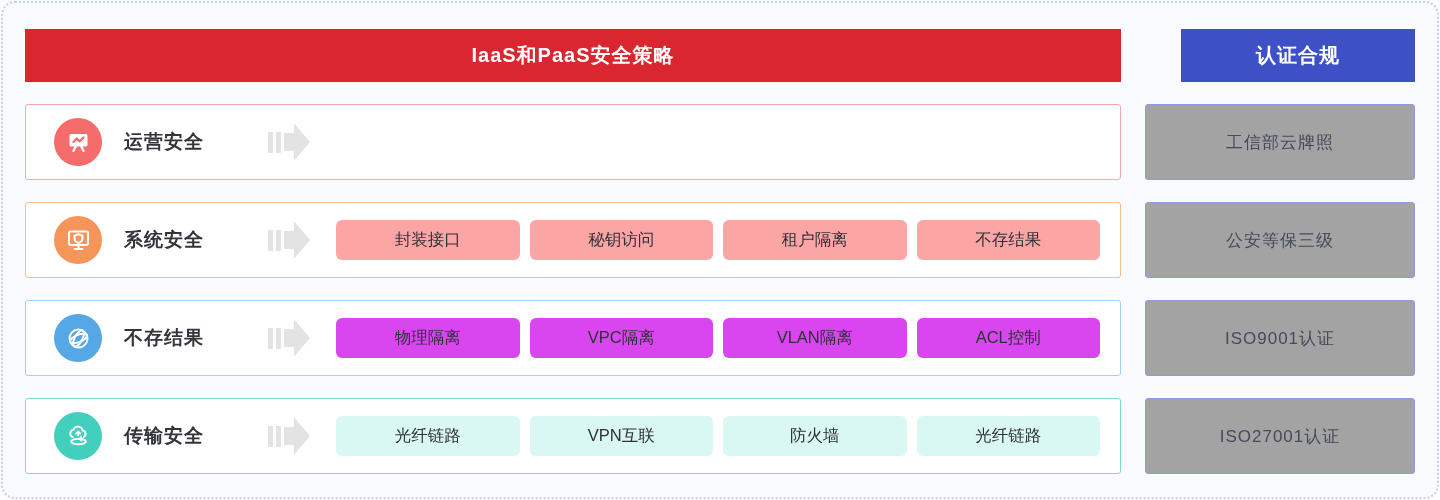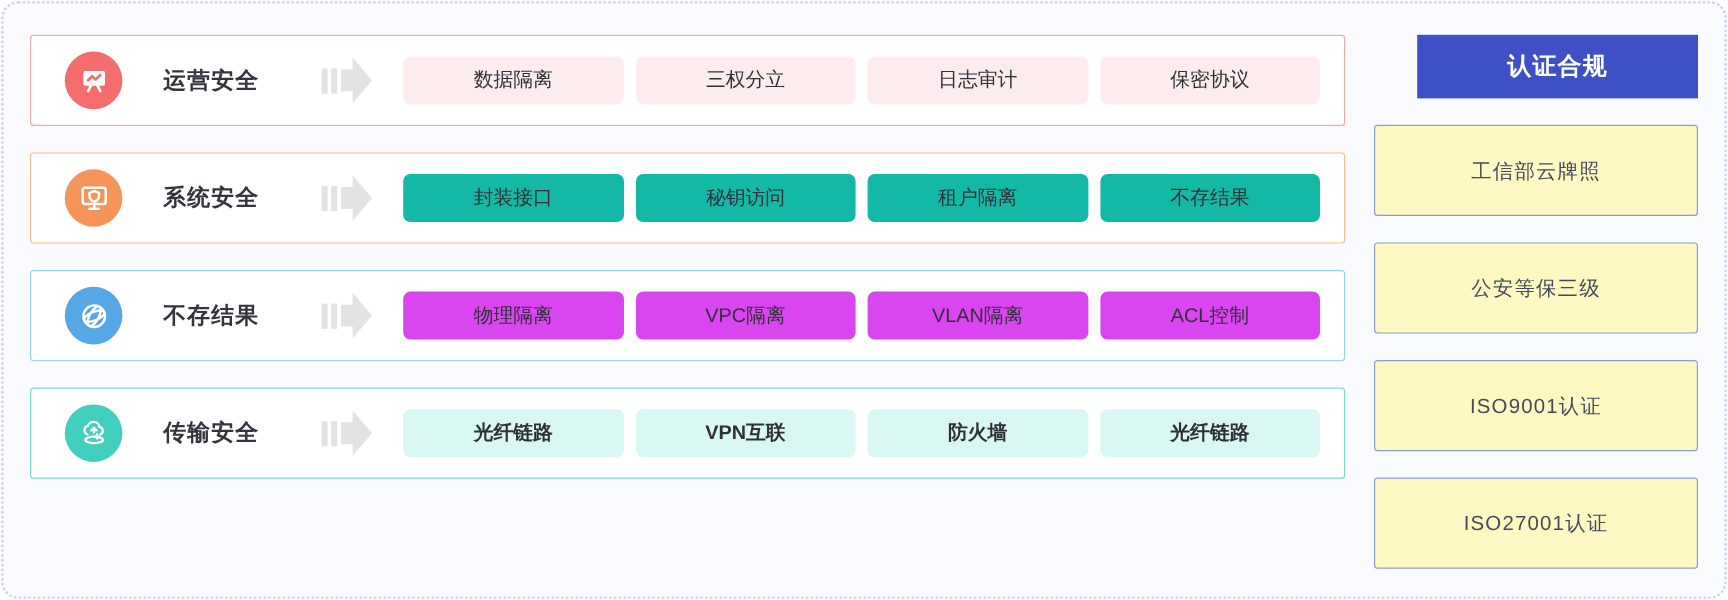--- a/index.html
+++ b/index.html
@@ -21,90 +21,87 @@
     height:53px;flex:0 0 53px;display:flex;align-items:center;justify-content:center;
     color:#ffffff;font-size:20px;font-weight:bold;letter-spacing:1px;
   }
   .banner.red{background:#d9262f;}
   .banner.blue{background:#3d50c5;margin-left:36px;}
   .row-card{
     height:76px;flex:0 0 76px;box-sizing:border-box;background:#ffffff;
     border:1px solid #ddd;border-radius:3px;
     display:flex;align-items:center;padding:0 20px 0 28px;
   }
-  .row-left{display:flex;align-items:center;gap:34px;width:206px;flex:0 0 206px;}
+  .row-left{display:flex;align-items:center;gap:22px;width:206px;flex:0 0 206px;}
   .icon-circle{
     width:48px;height:48px;border-radius:50%;
     display:flex;align-items:center;justify-content:center;flex:0 0 48px;
   }
   .icon-circle svg{width:27px;height:27px;display:block;}
   .row-label{font-size:19px;font-weight:bold;color:#33353c;letter-spacing:1px;white-space:nowrap;}
   .arrow{display:flex;align-items:center;gap:3px;margin:0 26px 0 8px;flex:0 0 auto;}
   .arrow .bar{width:5px;height:21px;background:#e3e3e4;}
   .arrow .head{
     width:26px;height:38px;background:#e3e3e4;
     clip-path:polygon(0 26%,38% 26%,38% 0,100% 50%,38% 100%,38% 74%,0 74%);
   }
   .pills{flex:1;display:flex;gap:10px;}
   .pill{
     flex:1;height:40px;border-radius:6px;
     display:flex;align-items:center;justify-content:center;
     font-size:16.5px;color:#2f3138;white-space:nowrap;
   }
   .cert-box{
-    height:76px;flex:0 0 76px;box-sizing:border-box;background:#fef9c3;
+    height:76px;flex:0 0 76px;box-sizing:border-box;background:#a3a3a3;
     border:1px solid #8b9ce0;border-radius:3px;
     display:flex;align-items:center;justify-content:center;
     font-size:17px;color:#454a5c;letter-spacing:1px;
   }
   
   .r0.row-card{border-color:#f2abab;}
   .r0 .icon-circle{background:#f56c6c;}
   .r0 .pill{background:#fdeced;}
   .r1.row-card{border-color:#f5c08d;}
   .r1 .icon-circle{background:#f6955a;}
-  .r1 .pill{background:#14b8a6;}
+  .r1 .pill{background:#fca5a5;}
   .r2.row-card{border-color:#9fd2f2;}
   .r2 .icon-circle{background:#55a7e5;}
   .r2 .pill{background:#d946ef;}
   .r3.row-card{border-color:#7ddcd2;}
   .r3 .icon-circle{background:#43cfbe;}
-  .r3 .pill{background:#d9f7f3;font-weight:bold;}
+  .r3 .pill{background:#d9f7f3;}
   .r0 .accent-stroke{stroke:#f56c6c;}
 </style>
 </head>
 <body>
 
 <div class="canvas">
 
   <div class="col">
 
+    <div class="banner red">
+      <span>IaaS和PaaS安全策略</span>
+    </div>
 
     <div class="row-card r0">
       <div class="row-left">
         <div class="icon-circle">
           <svg viewBox="0 0 24 24" fill="none" stroke="#ffffff" stroke-width="2" stroke-linecap="round" stroke-linejoin="round">
             <rect x="4" y="4.5" width="16" height="11" rx="1.5" fill="#ffffff" stroke="none"></rect>
             <polyline points="7.5,11.5 10.5,8.5 13,11 16.5,7.5" class="accent-stroke" fill="none"></polyline>
             <line x1="9.5" y1="15.5" x2="7.5" y2="19.5"></line>
             <line x1="14.5" y1="15.5" x2="16.5" y2="19.5"></line>
           </svg>
         </div>
         <span class="row-label">运营安全</span>
       </div>
       <div class="arrow">
         <span class="bar"></span>
           <span class="bar"></span>
           <span class="head"></span>
-      </div>
-      <div class="pills">
-        <div class="pill">数据隔离</div>
-        <div class="pill">三权分立</div>
-        <div class="pill">日志审计</div>
-        <div class="pill">保密协议</div>
       </div>
     </div>
 
     <div class="row-card r1">
       <div class="row-left">
         <div class="icon-circle">
           <svg viewBox="0 0 24 24" fill="none" stroke="#ffffff" stroke-width="1.8" stroke-linecap="round" stroke-linejoin="round">
             <rect x="3.5" y="4" width="17" height="12" rx="1.5"></rect>
             <path d="M12 6.5 L15.5 7.8 V10.2 C15.5 12.4 13.8 13.6 12 14.2 C10.2 13.6 8.5 12.4 8.5 10.2 V7.8 Z"></path>
             <line x1="12" y1="16" x2="12" y2="19"></line>

